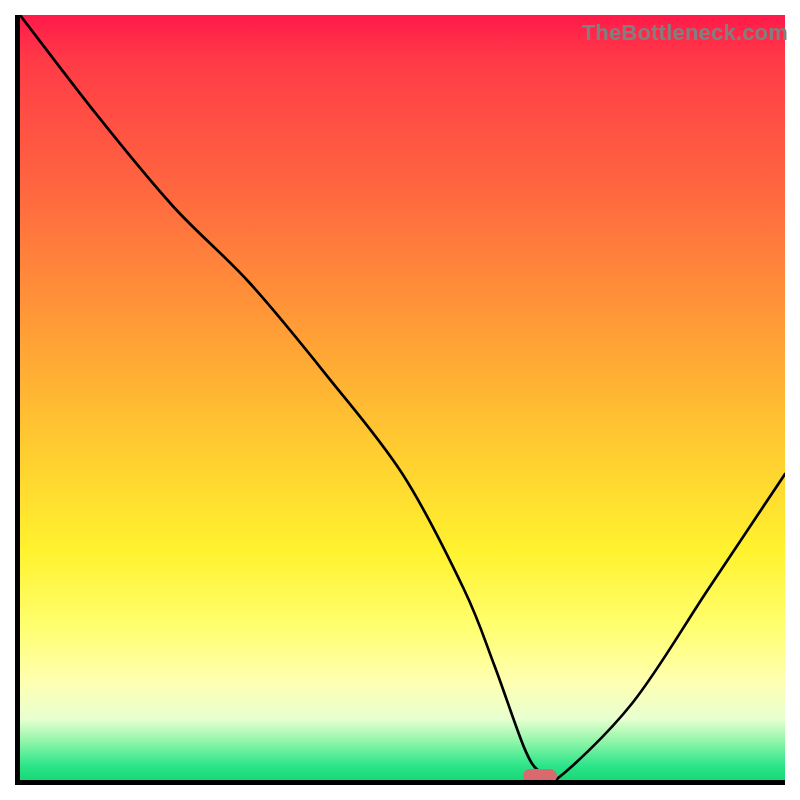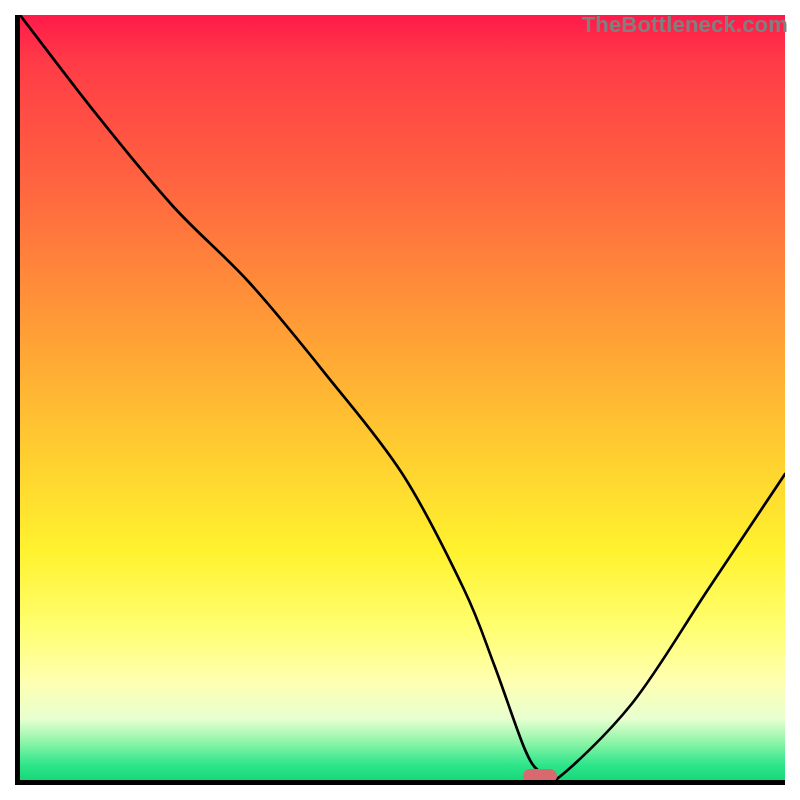--- a/index.html
+++ b/index.html
@@ -11,21 +11,21 @@
     background: #ffffff;
     font-family: Arial, Helvetica, sans-serif;
   }
   .chart-container {
     position: relative;
     width: 800px;
     height: 800px;
   }
   .watermark {
     position: absolute;
-    top: 12px;
+    top: 20px;
     right: 12px;
     font-size: 22px;
     font-weight: 600;
     color: #808080;
     letter-spacing: 0.2px;
     z-index: 10;
   }
   .plot-area {
     position: absolute;
     left: 15px;

